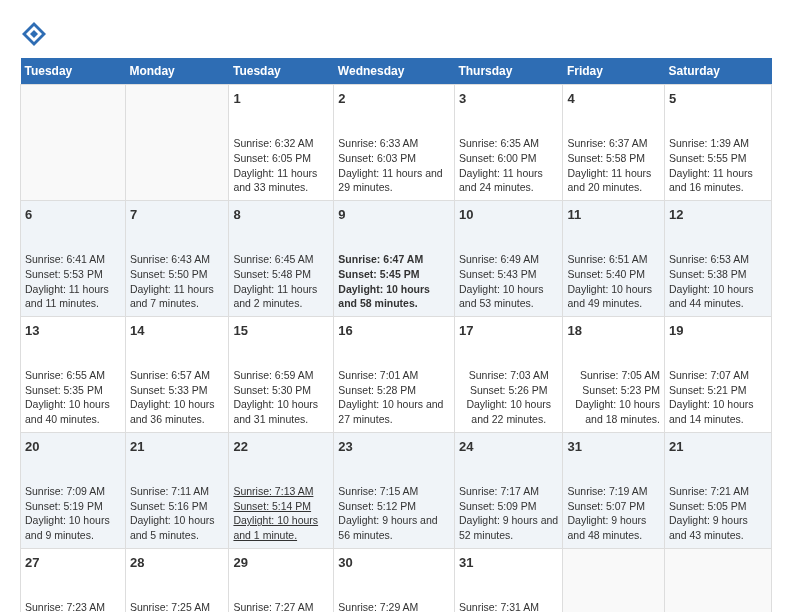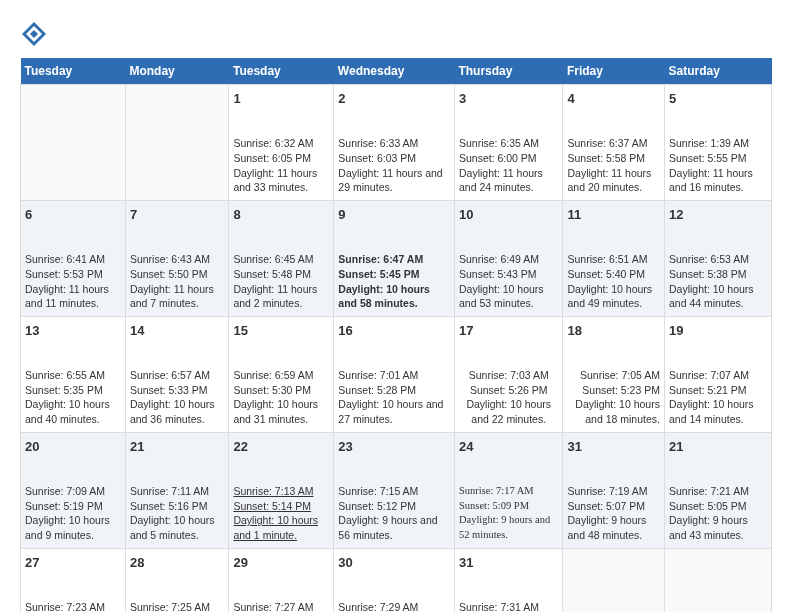--- a/index.html
+++ b/index.html
@@ -272,21 +272,21 @@
 Daylight: 10 hours and 1 minute.</div>
         </td>
         <td>
           <span class="day-num">23</span>
           <div class="day-info" style="white-space: pre-line;">Sunrise: 7:15 AM
 Sunset: 5:12 PM
 Daylight: 9 hours and 56 minutes.</div>
         </td>
         <td>
           <span class="day-num">24</span>
-          <div class="day-info" style="white-space: pre-line; font-family: Liberation Serif, serif;">Sunrise: 7:17 AM
+          <div class="day-info" style="white-space: pre-line;">Sunrise: 7:17 AM
 Sunset: 5:09 PM
 Daylight: 9 hours and 52 minutes.</div>
         </td>
         <td>
           <span class="day-num">31</span>
           <div class="day-info" style="white-space: pre-line;">Sunrise: 7:19 AM
 Sunset: 5:07 PM
 Daylight: 9 hours and 48 minutes.</div>
         </td>
         <td>

